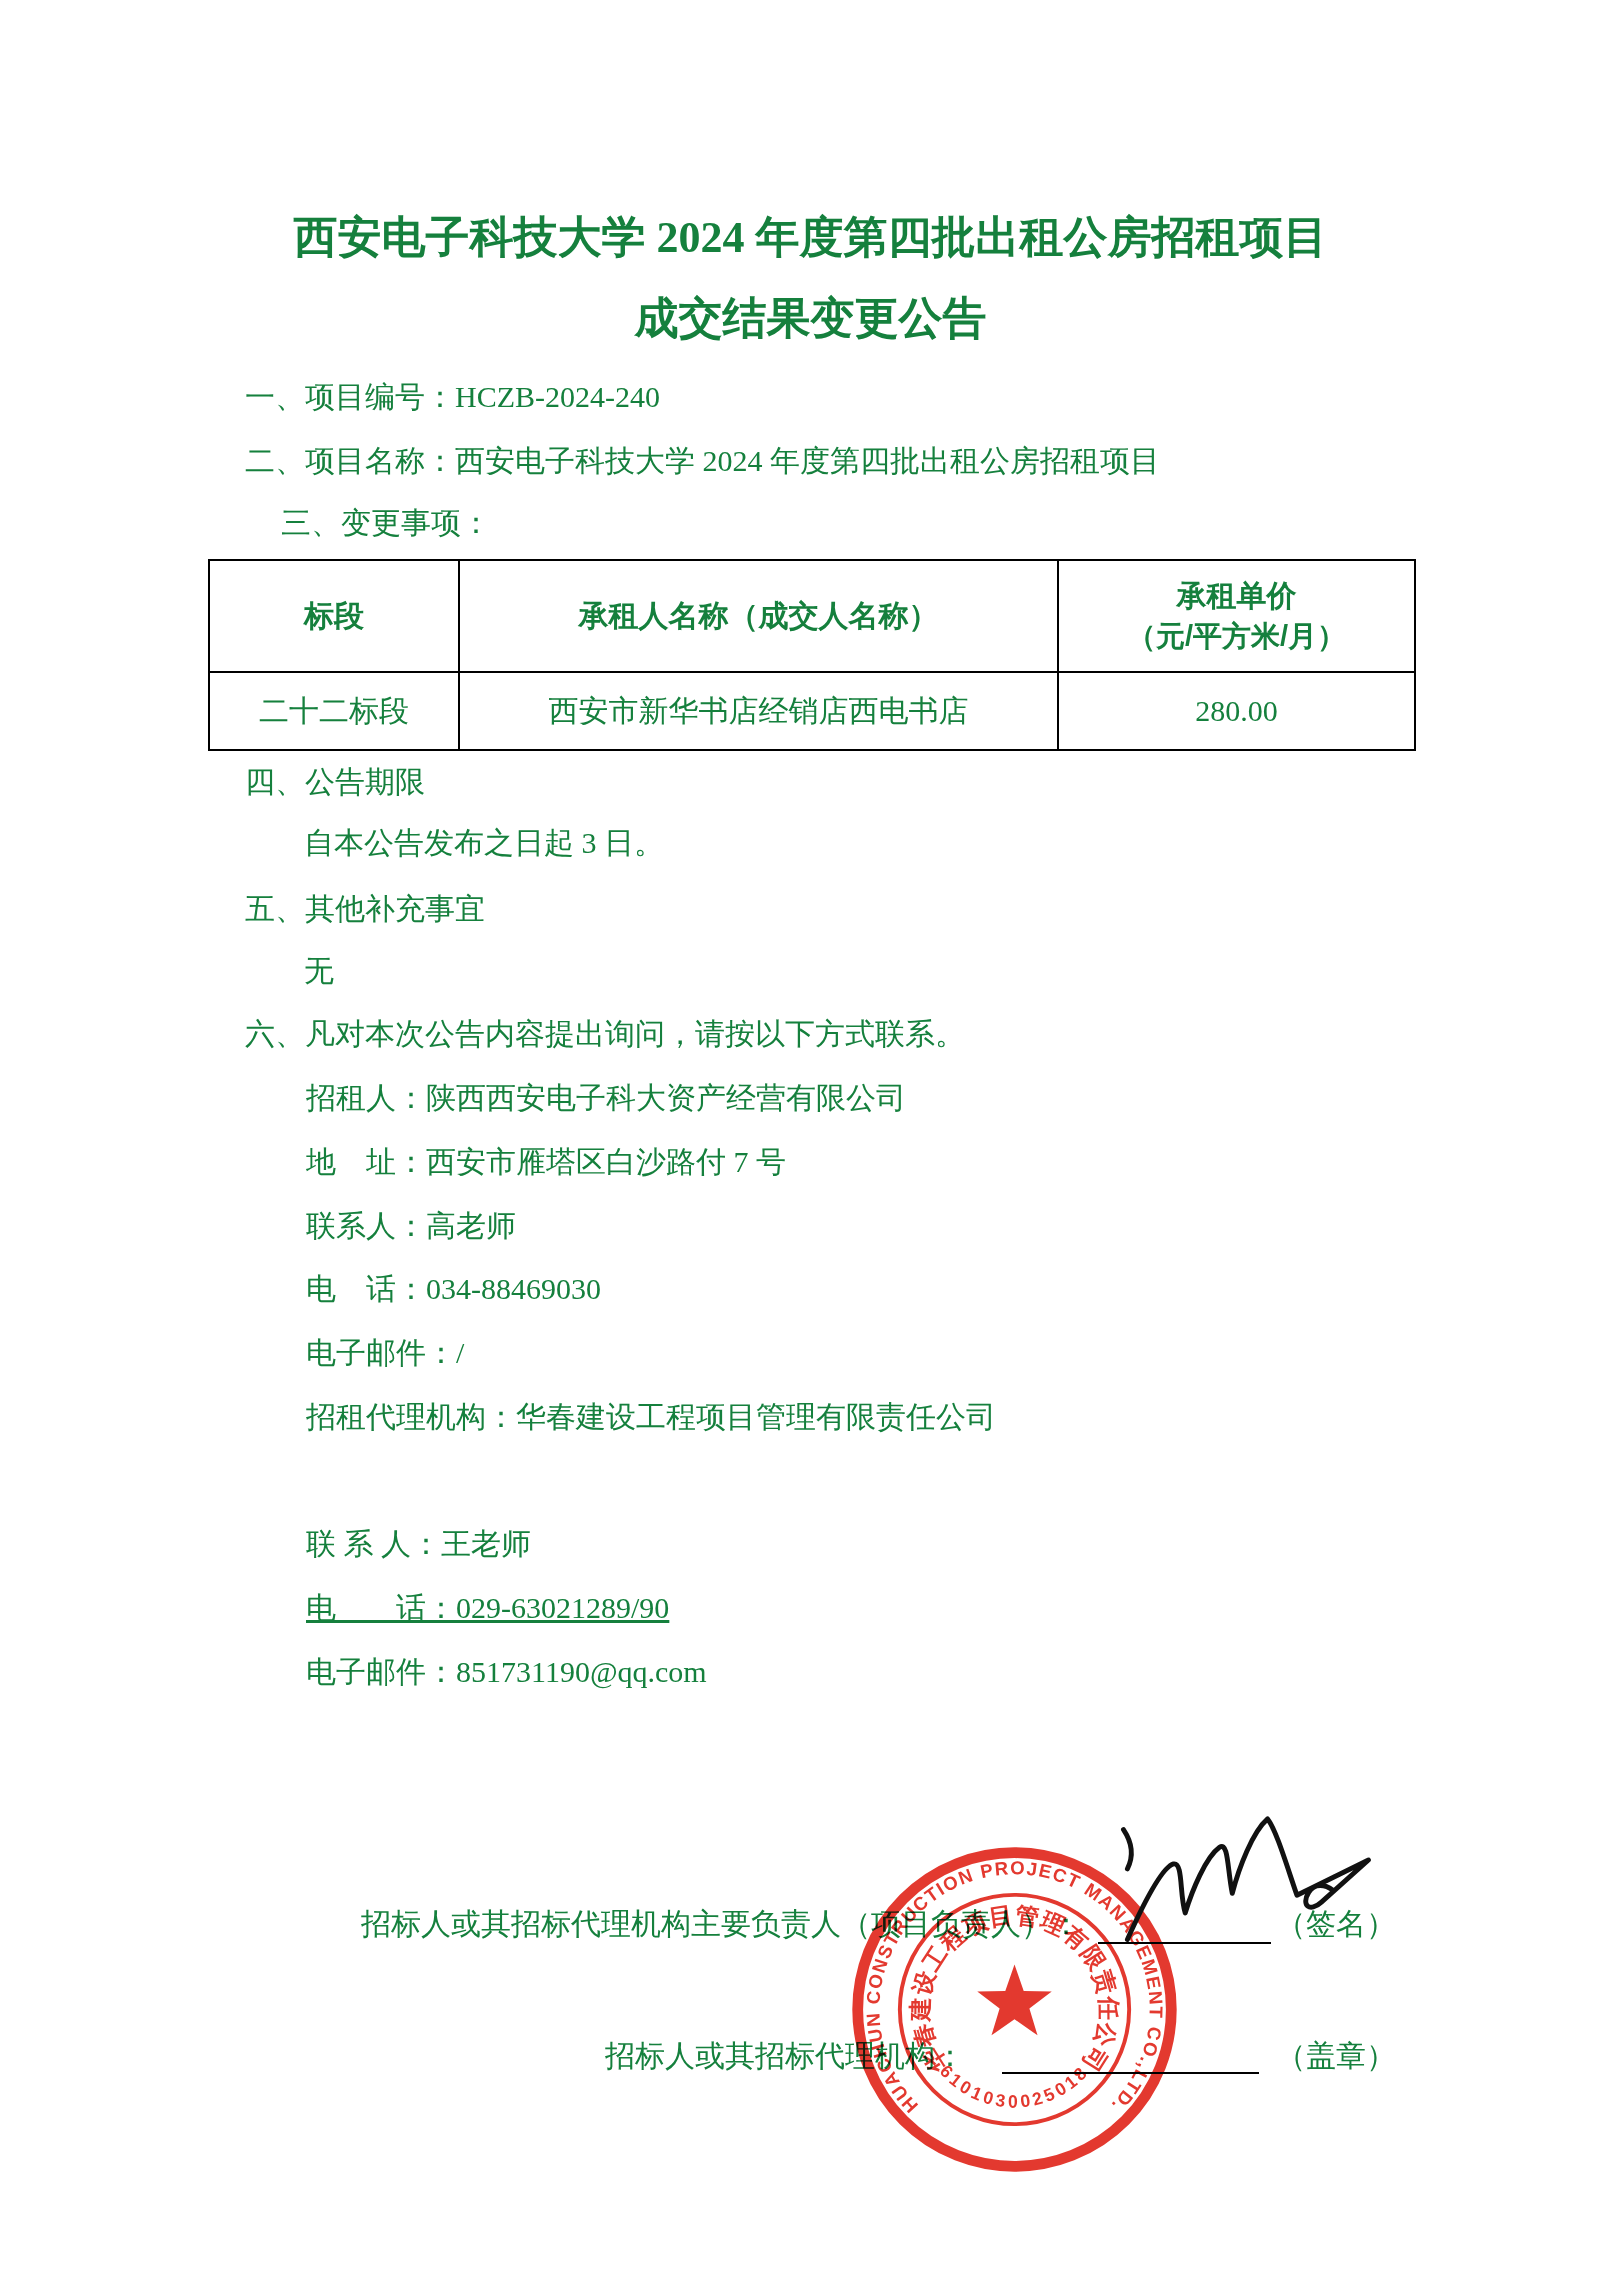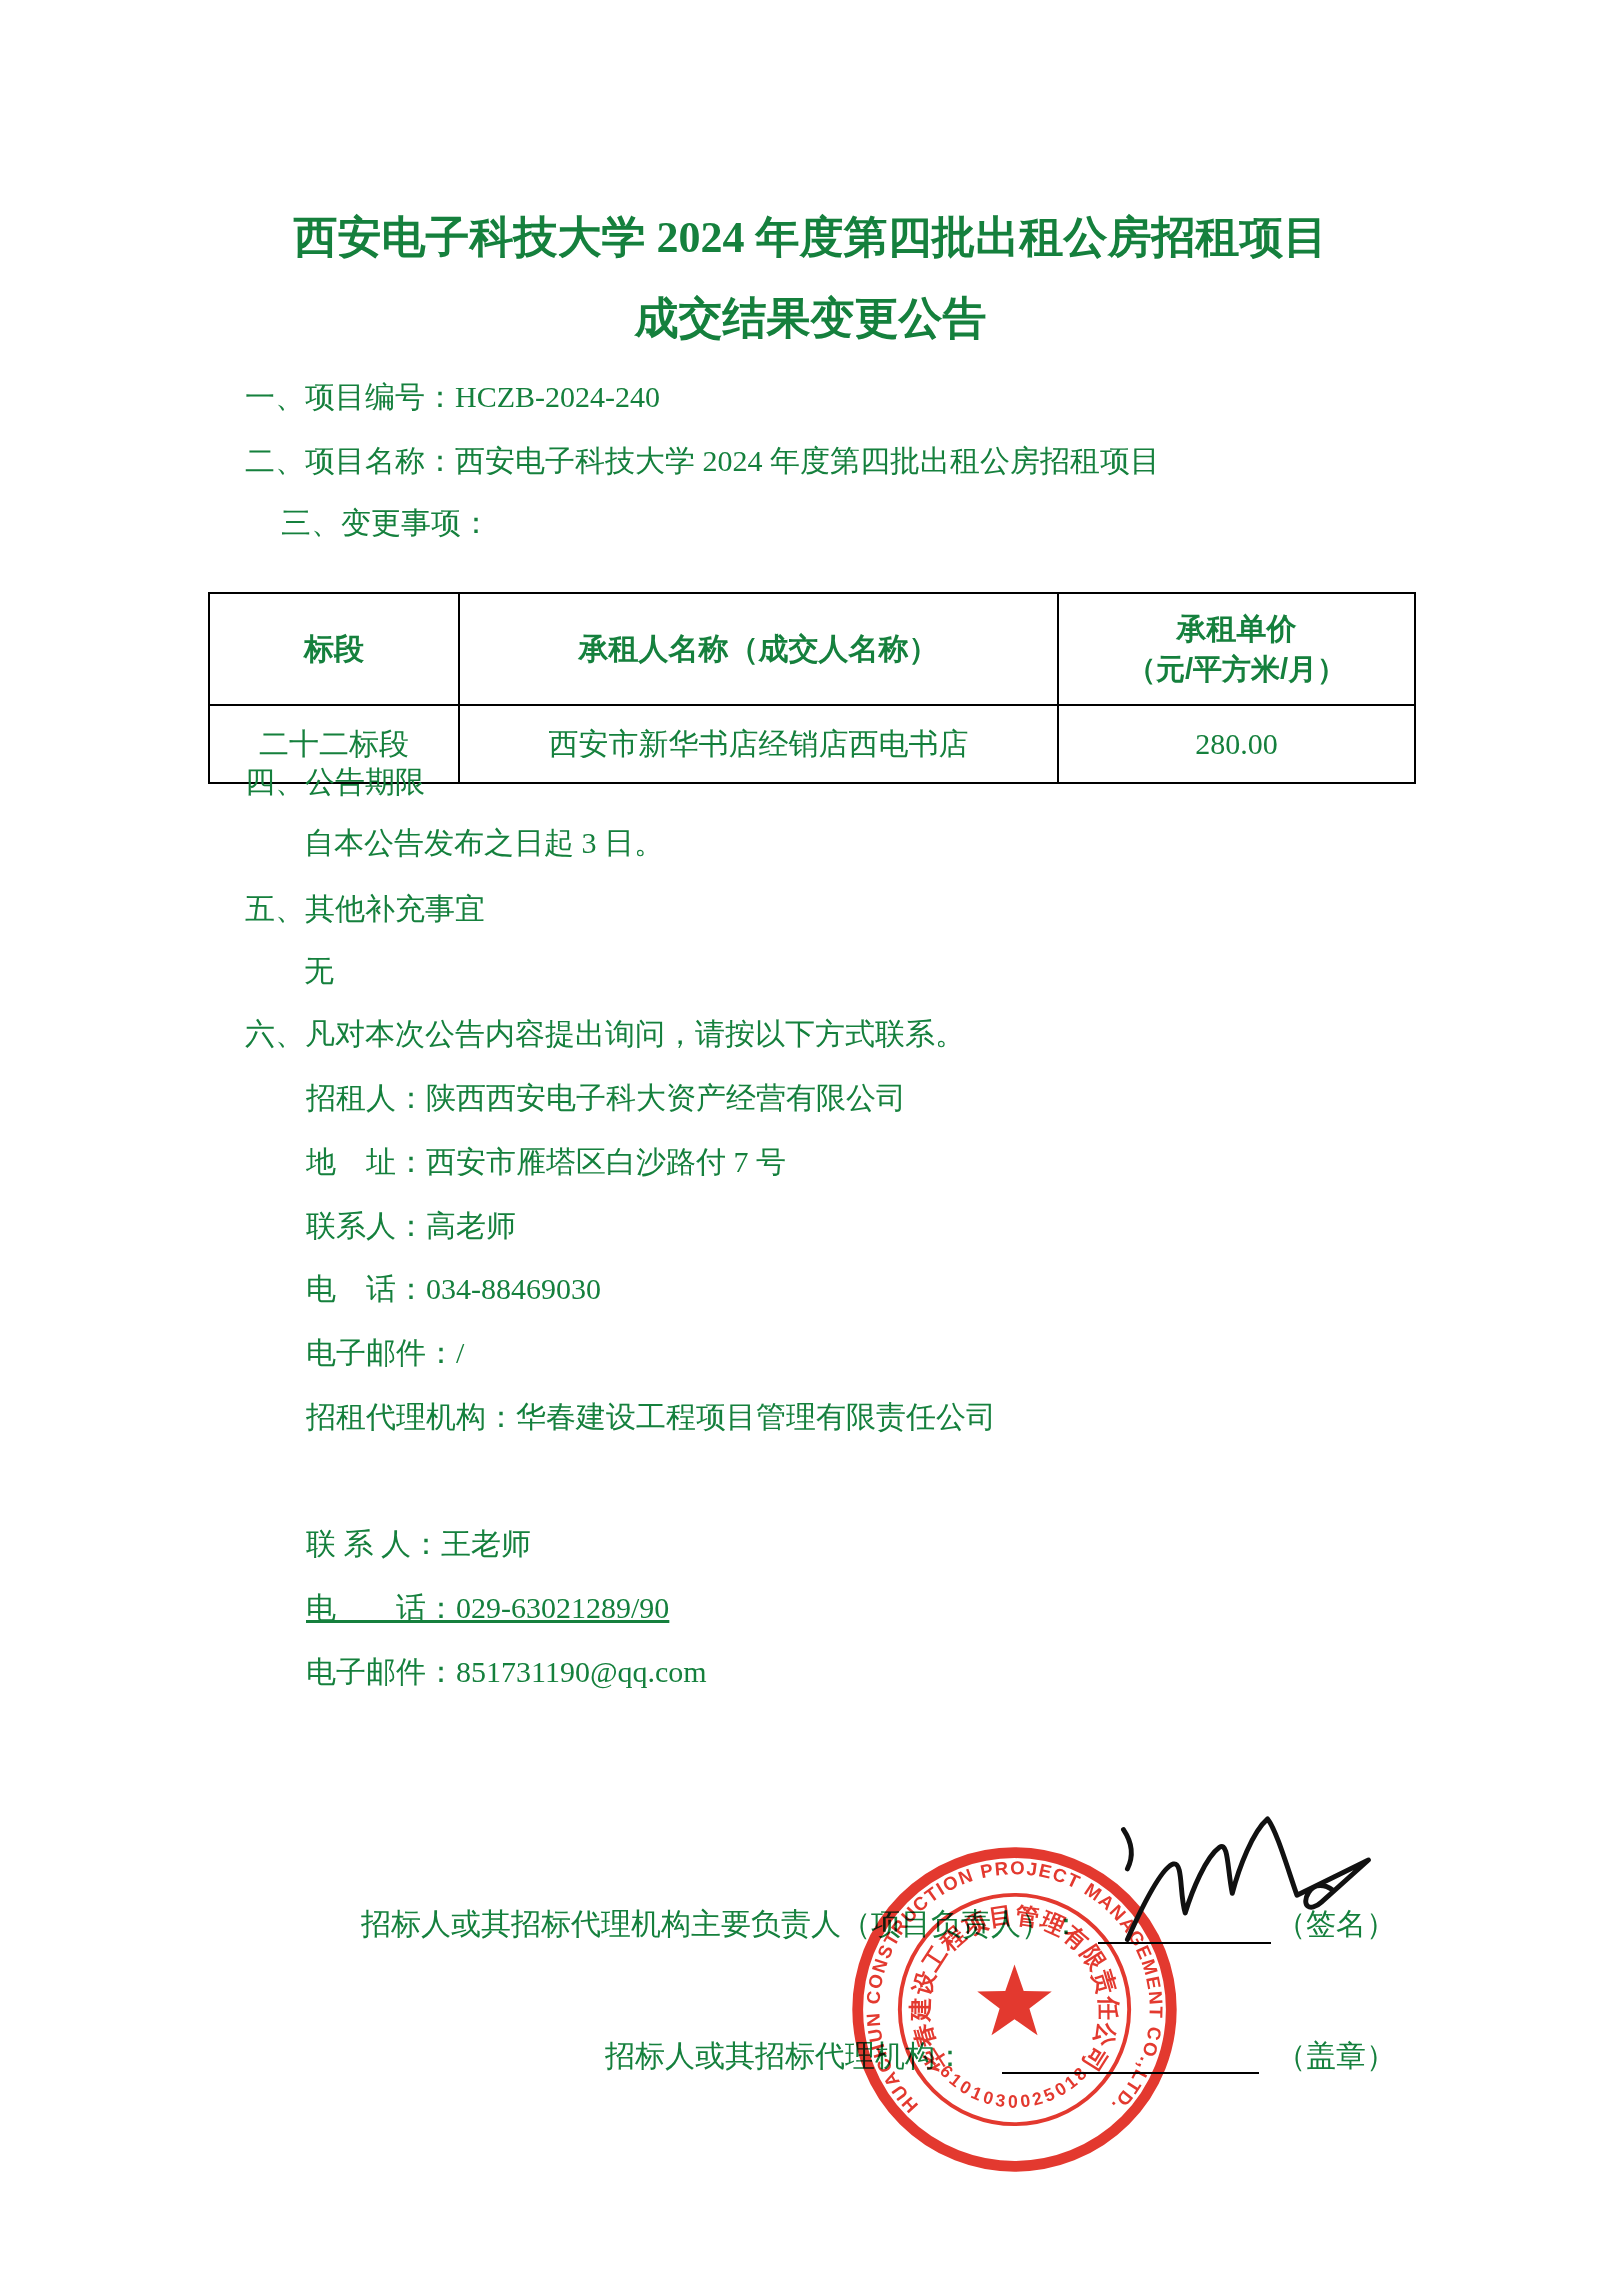--- a/index.html
+++ b/index.html
@@ -18,21 +18,21 @@
     font-size:44px; font-weight:700;
     line-height:51px;
     white-space:pre;
   }
   .line {
     position:absolute;
     font-size:30px; line-height:37px;
     white-space:pre;
   }
   table.change-table {
-    position:absolute; left:208px; top:592px;
+    position:absolute; left:208px; top:559px;
     width:1206px;
     border-collapse:collapse;
     table-layout:fixed;
   }
   table.change-table td {
     border:2px solid #000;
     text-align:center; vertical-align:middle;
     font-size:30px;
     padding:0;
   }

